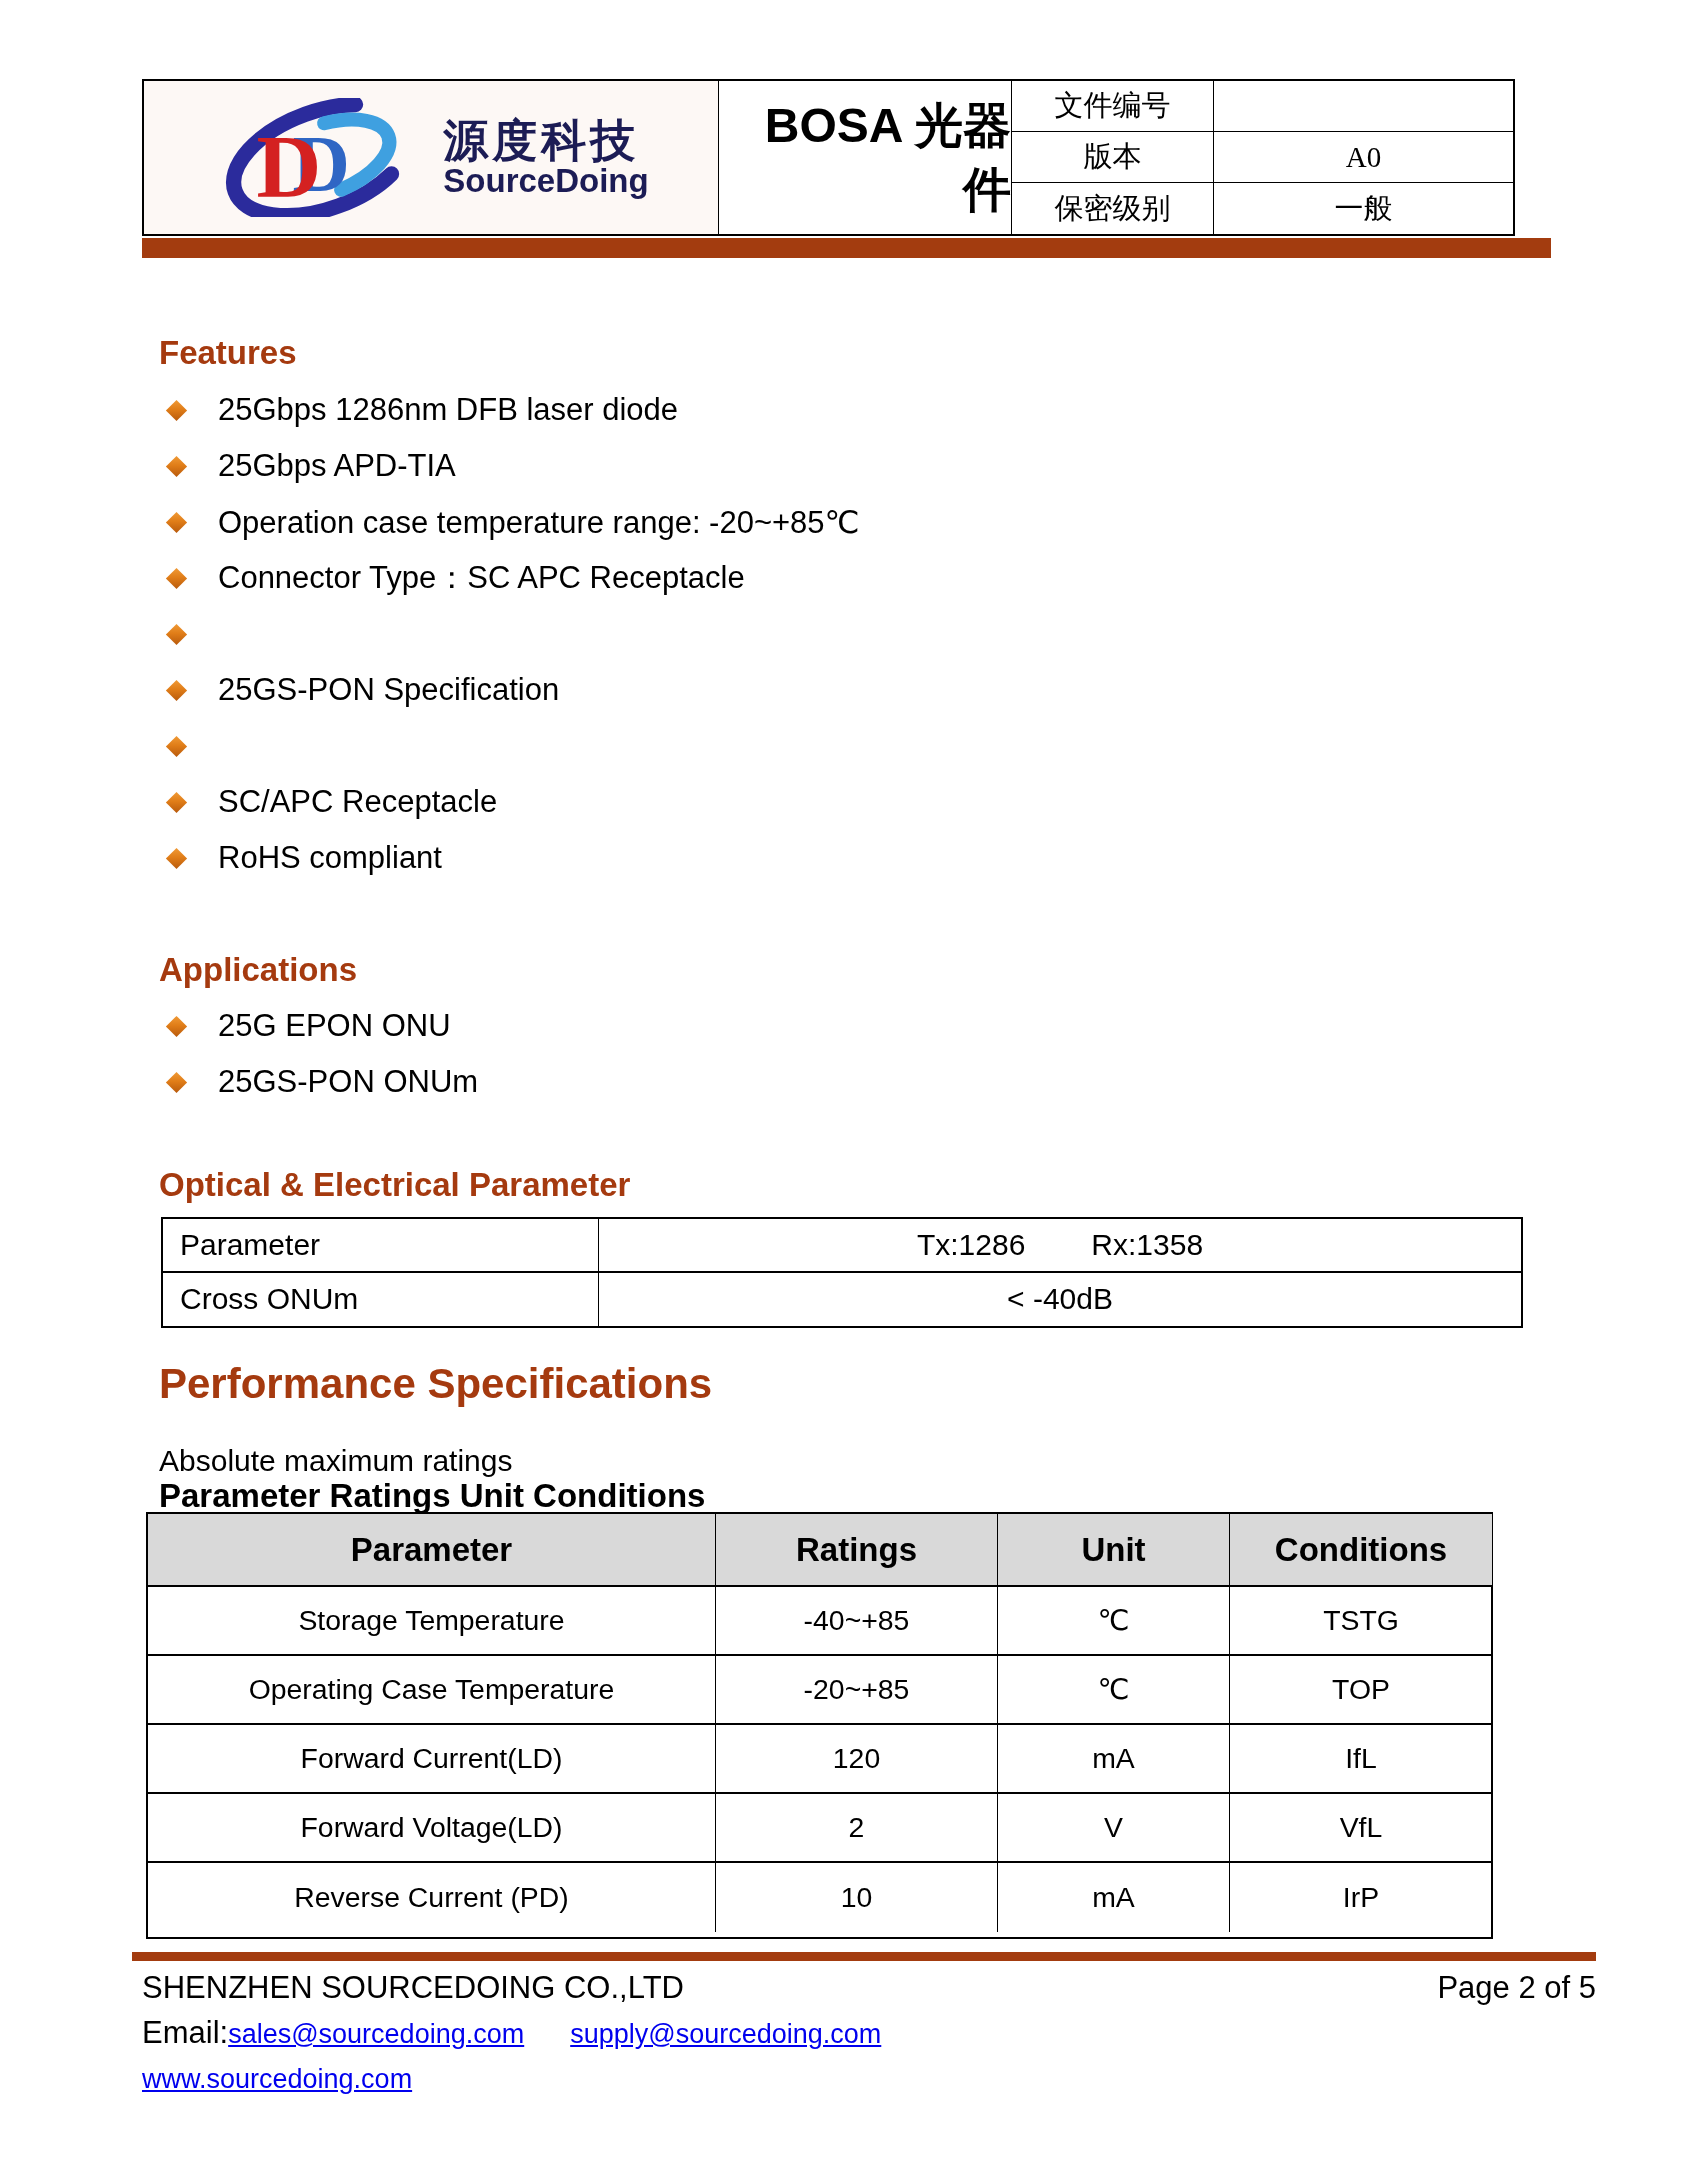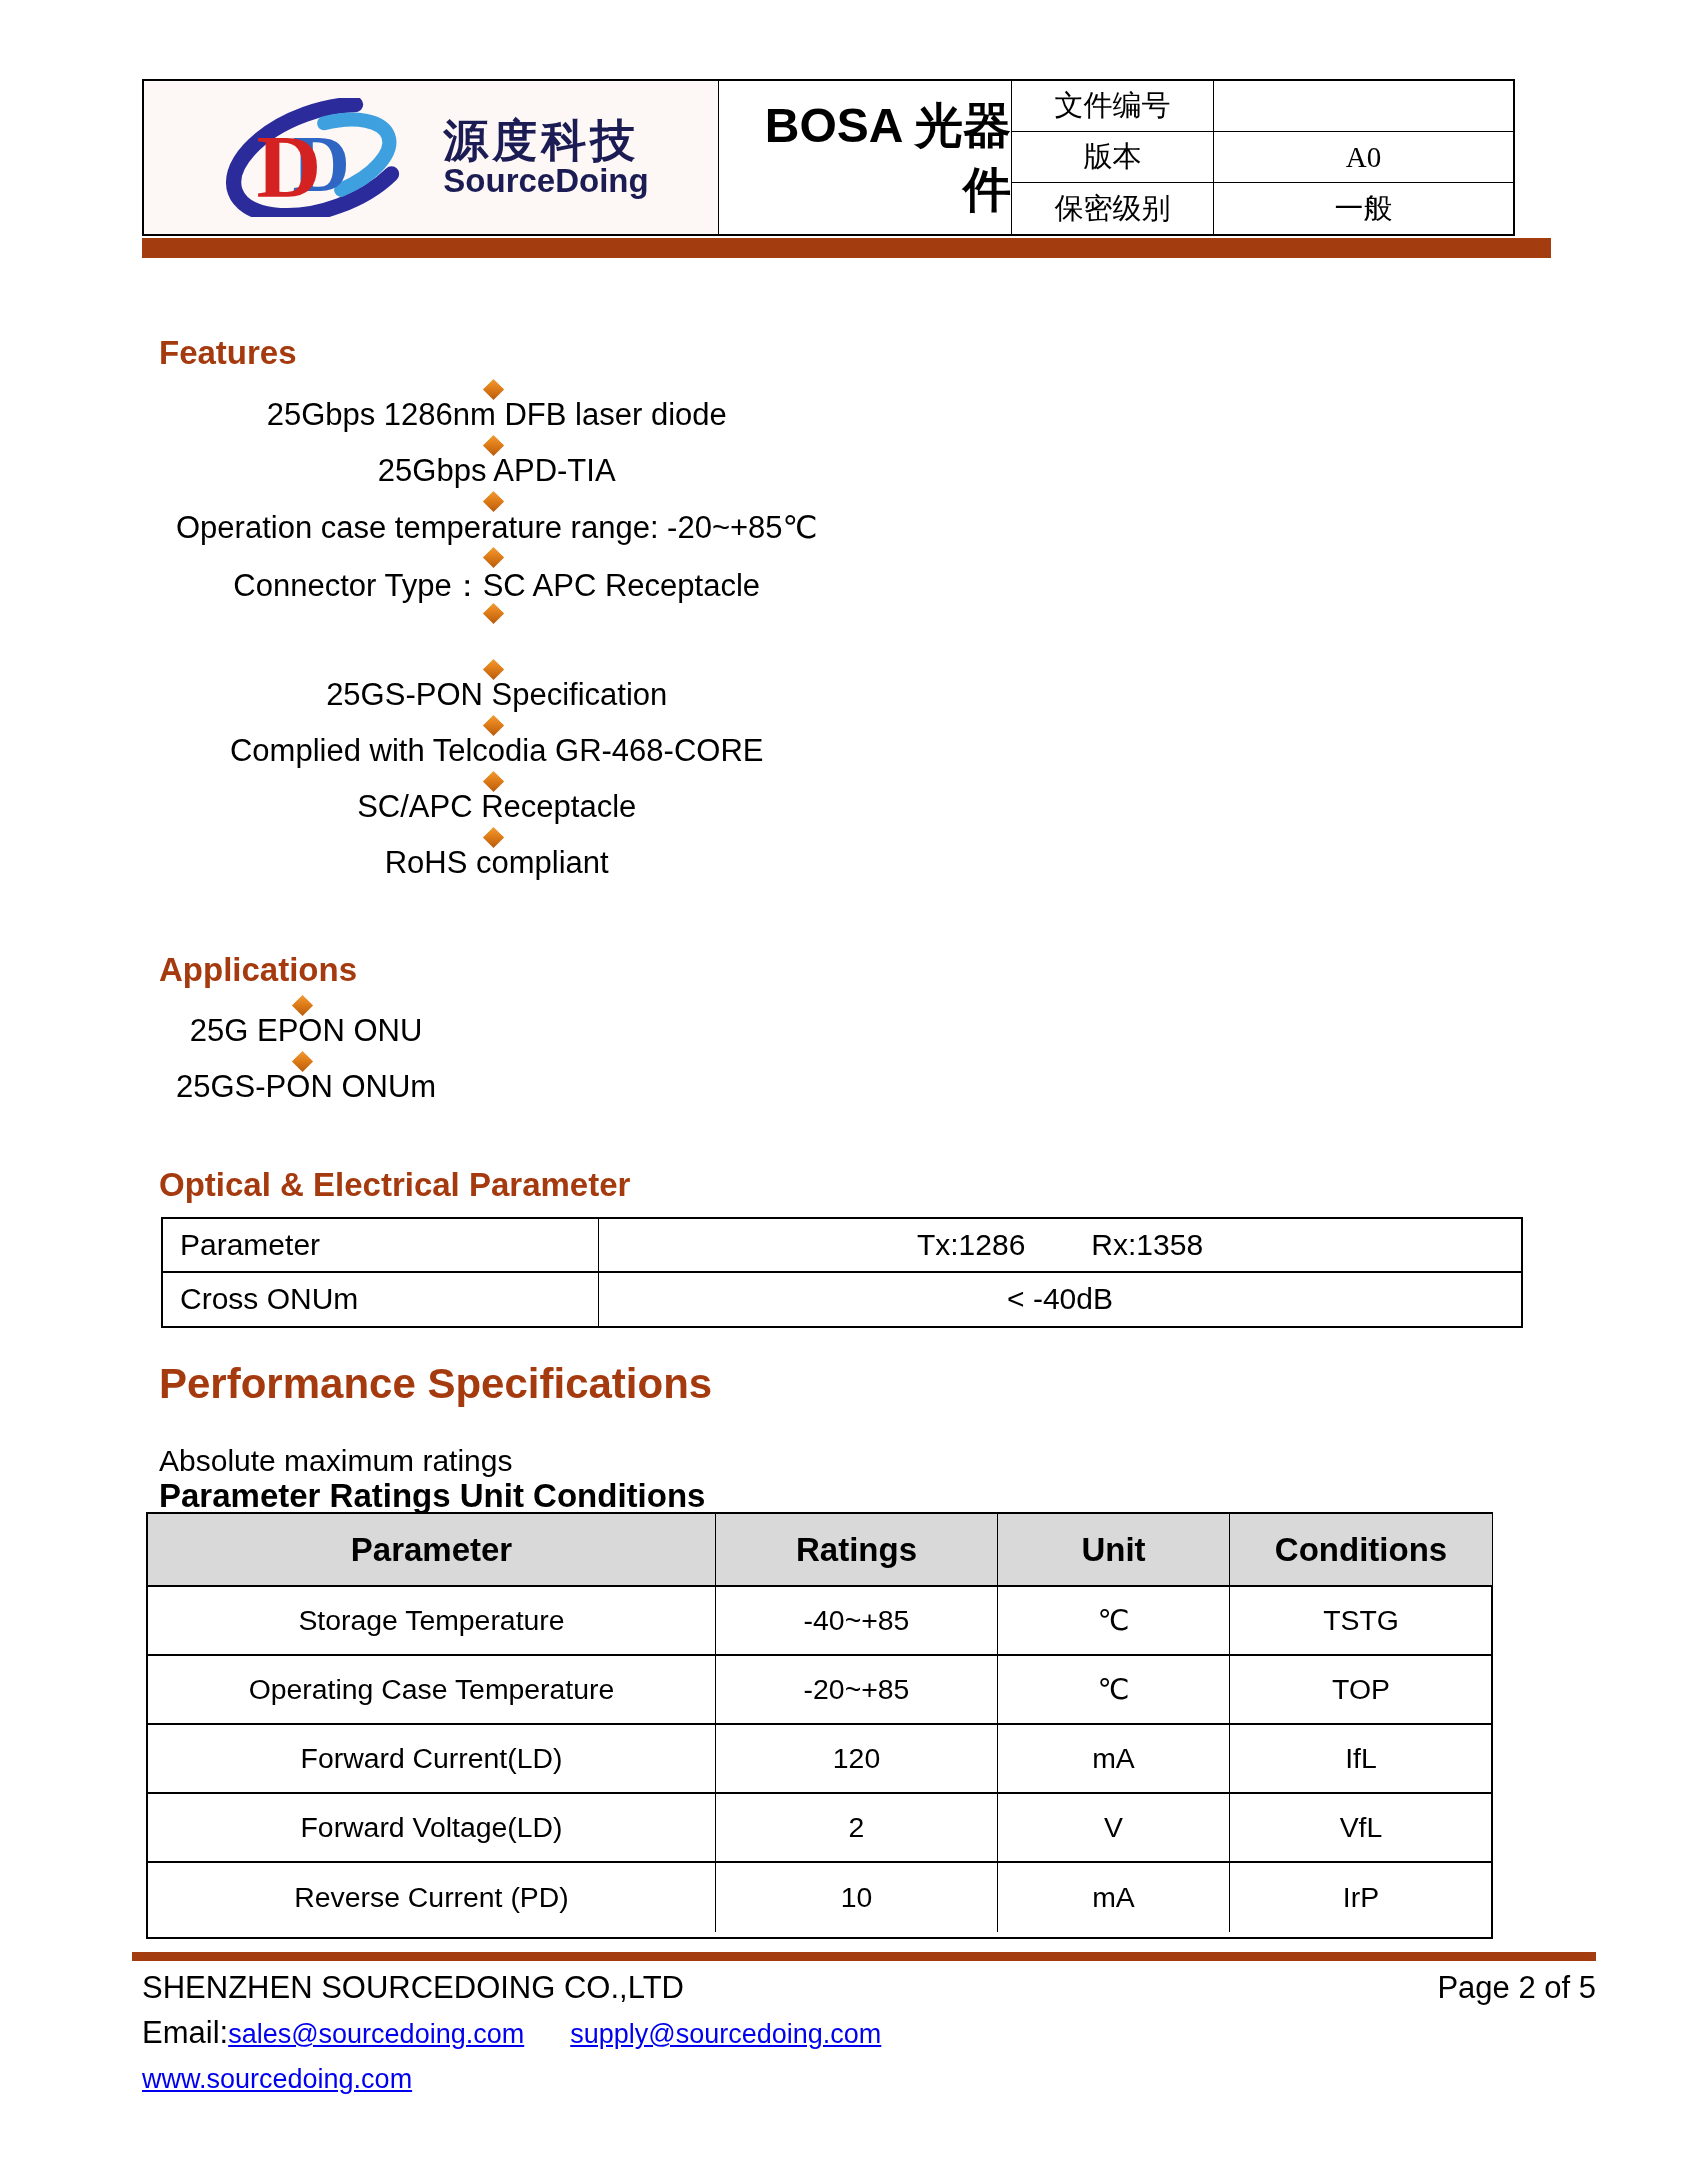--- a/index.html
+++ b/index.html
@@ -32,21 +32,21 @@
   
   .header-bar { position:absolute; left:142px; top:238px; width:1409px; height:20px; background:#a33c0f; }
   .footer-bar { position:absolute; left:132px; top:1952px; width:1464px; height:8.6px; background:#a33c0f; }
 
   
   .h2 { position:absolute; left:159px; font-size:33px; font-weight:bold; color:#a53a0f; }
   .h1 { position:absolute; left:159px; font-size:42px; font-weight:bold; color:#a53a0f; }
 
   
   .blist { position:absolute; left:142px; list-style:none; }
-  .blist li { height:56px; display:flex; align-items:center;flex-direction:column; }
+  .blist li { height:56px; display:flex; align-items:center; }
   .diamond { width:15px; height:15px; margin-left:27px; flex:0 0 auto;
     background:linear-gradient(135deg,#f09a36 0%,#e07d18 45%,#b85a0c 100%);
     transform:rotate(45deg); }
   .btext { margin-left:34px; font-size:31px; white-space:pre; }
 
   
   .opt-table { position:absolute; left:161px; top:1217px; width:1362px; height:111px;
     border:2px solid #000; display:grid; grid-template-columns:436px 922px;
     grid-template-rows:1fr 1fr; }
   .opt-cell { display:flex; align-items:center; font-size:30px; }
@@ -136,21 +136,20 @@
     <span class="diamond"></span>
   </li>
 
   <li>
     <span class="diamond"></span>
     <span class="btext">25GS-PON Specification</span>
   </li>
 
   <li>
     <span class="diamond"></span>
-    <span class="btext">Complied with Telcodia GR-468-CORE</span>
   </li>
 
   <li>
     <span class="diamond"></span>
     <span class="btext">SC/APC Receptacle</span>
   </li>
 
   <li>
     <span class="diamond"></span>
     <span class="btext">RoHS compliant</span>

